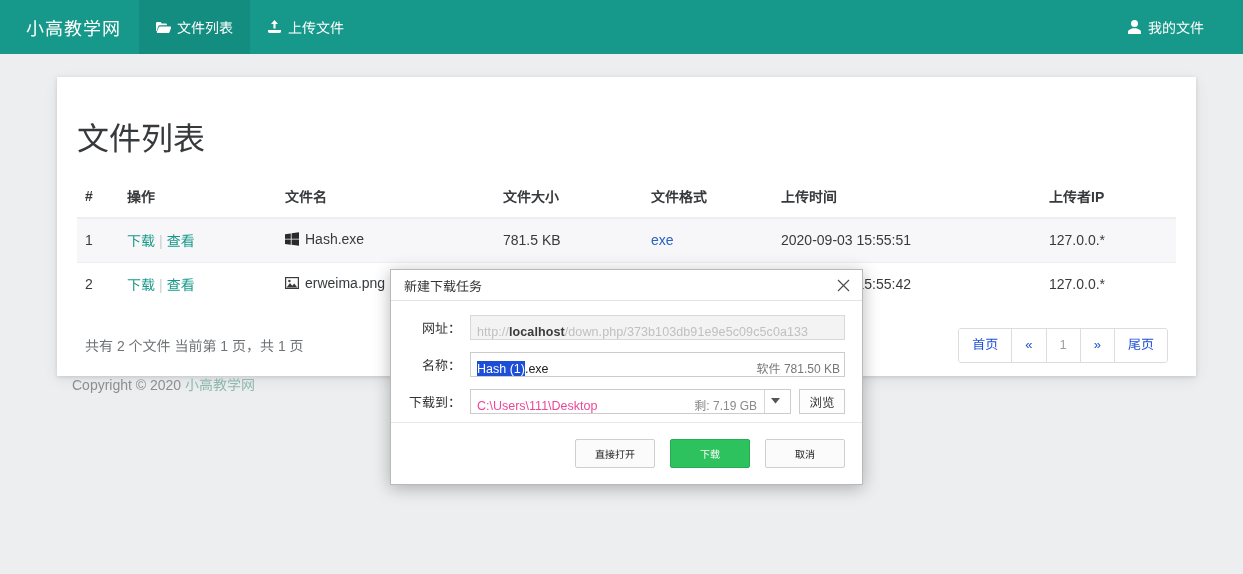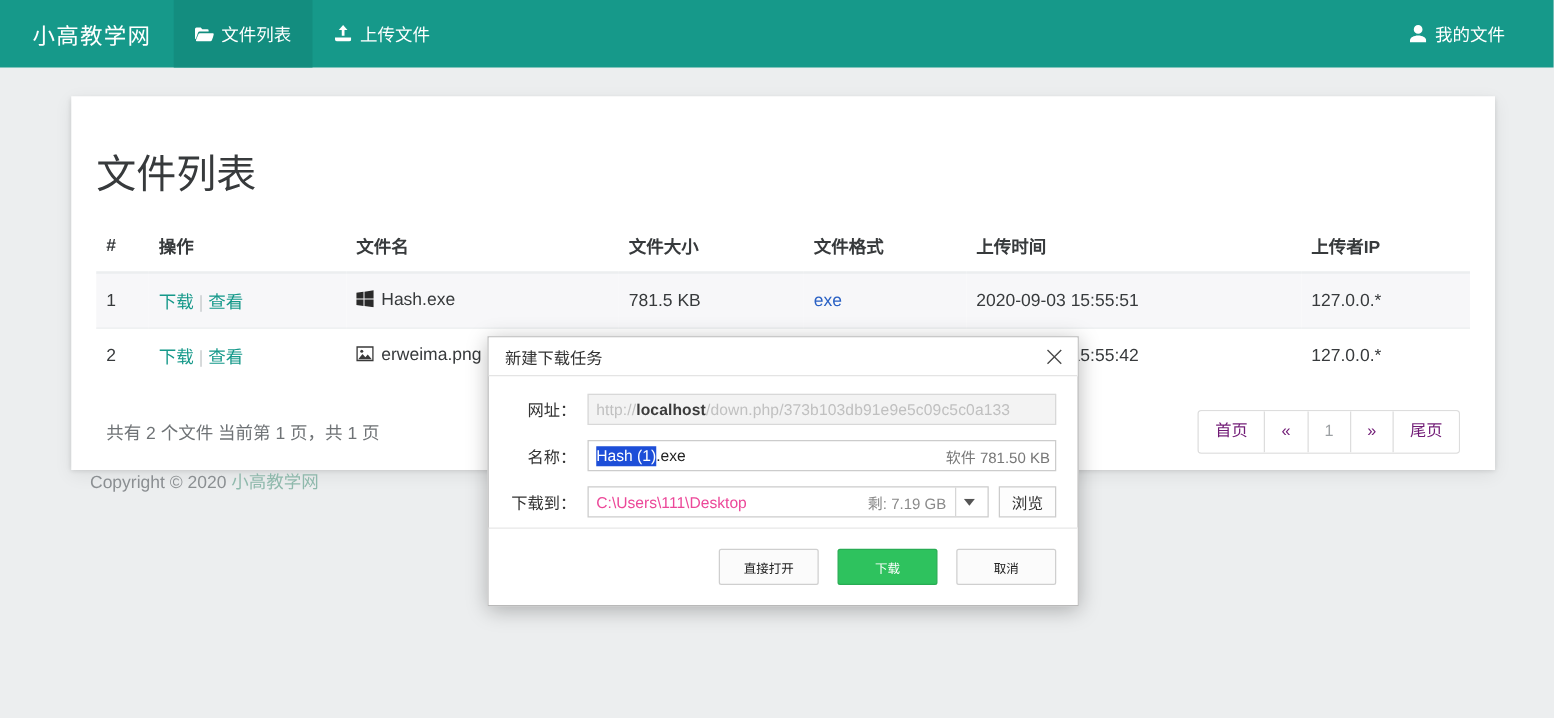--- a/index.html
+++ b/index.html
@@ -142,21 +142,21 @@
   .pagination {
     margin-left: auto;
     display: flex;
     border: 1px solid #ddd;
     border-radius: 3px;
     overflow: hidden;
   }
   .pg {
     padding: 7px 13px;
     font-size: 13px;
-    color: #701a75;
+    color: #1d4ed8;
     border-left: 1px solid #ddd;
     background: #fff;
     text-decoration: none;
     line-height: 1.4;
   }
   .pg:first-child { border-left: none; }
   .pg.num { color: #9da1a4; }
 
   
   .site-footer {
@@ -214,21 +214,21 @@
     width: 62px;
     text-align: right;
     padding-right: 9px;
     font-size: 13px;
     color: #333;
     flex: none;
   }
   .fctrl {
     flex: 1;
     display: flex;
-    align-items: center;
+    align-items: flex-end;
     border: 1px solid #cccccc;
     background: #fff;
     height: 25px;
     padding: 0 4px 0 6px;
     overflow: hidden;
     font-size: 12.5px;
   }
   .fctrl.ro { background: #f3f3f3; border-color: #d8d8d8; }
   .url-text {
     white-space: nowrap;

